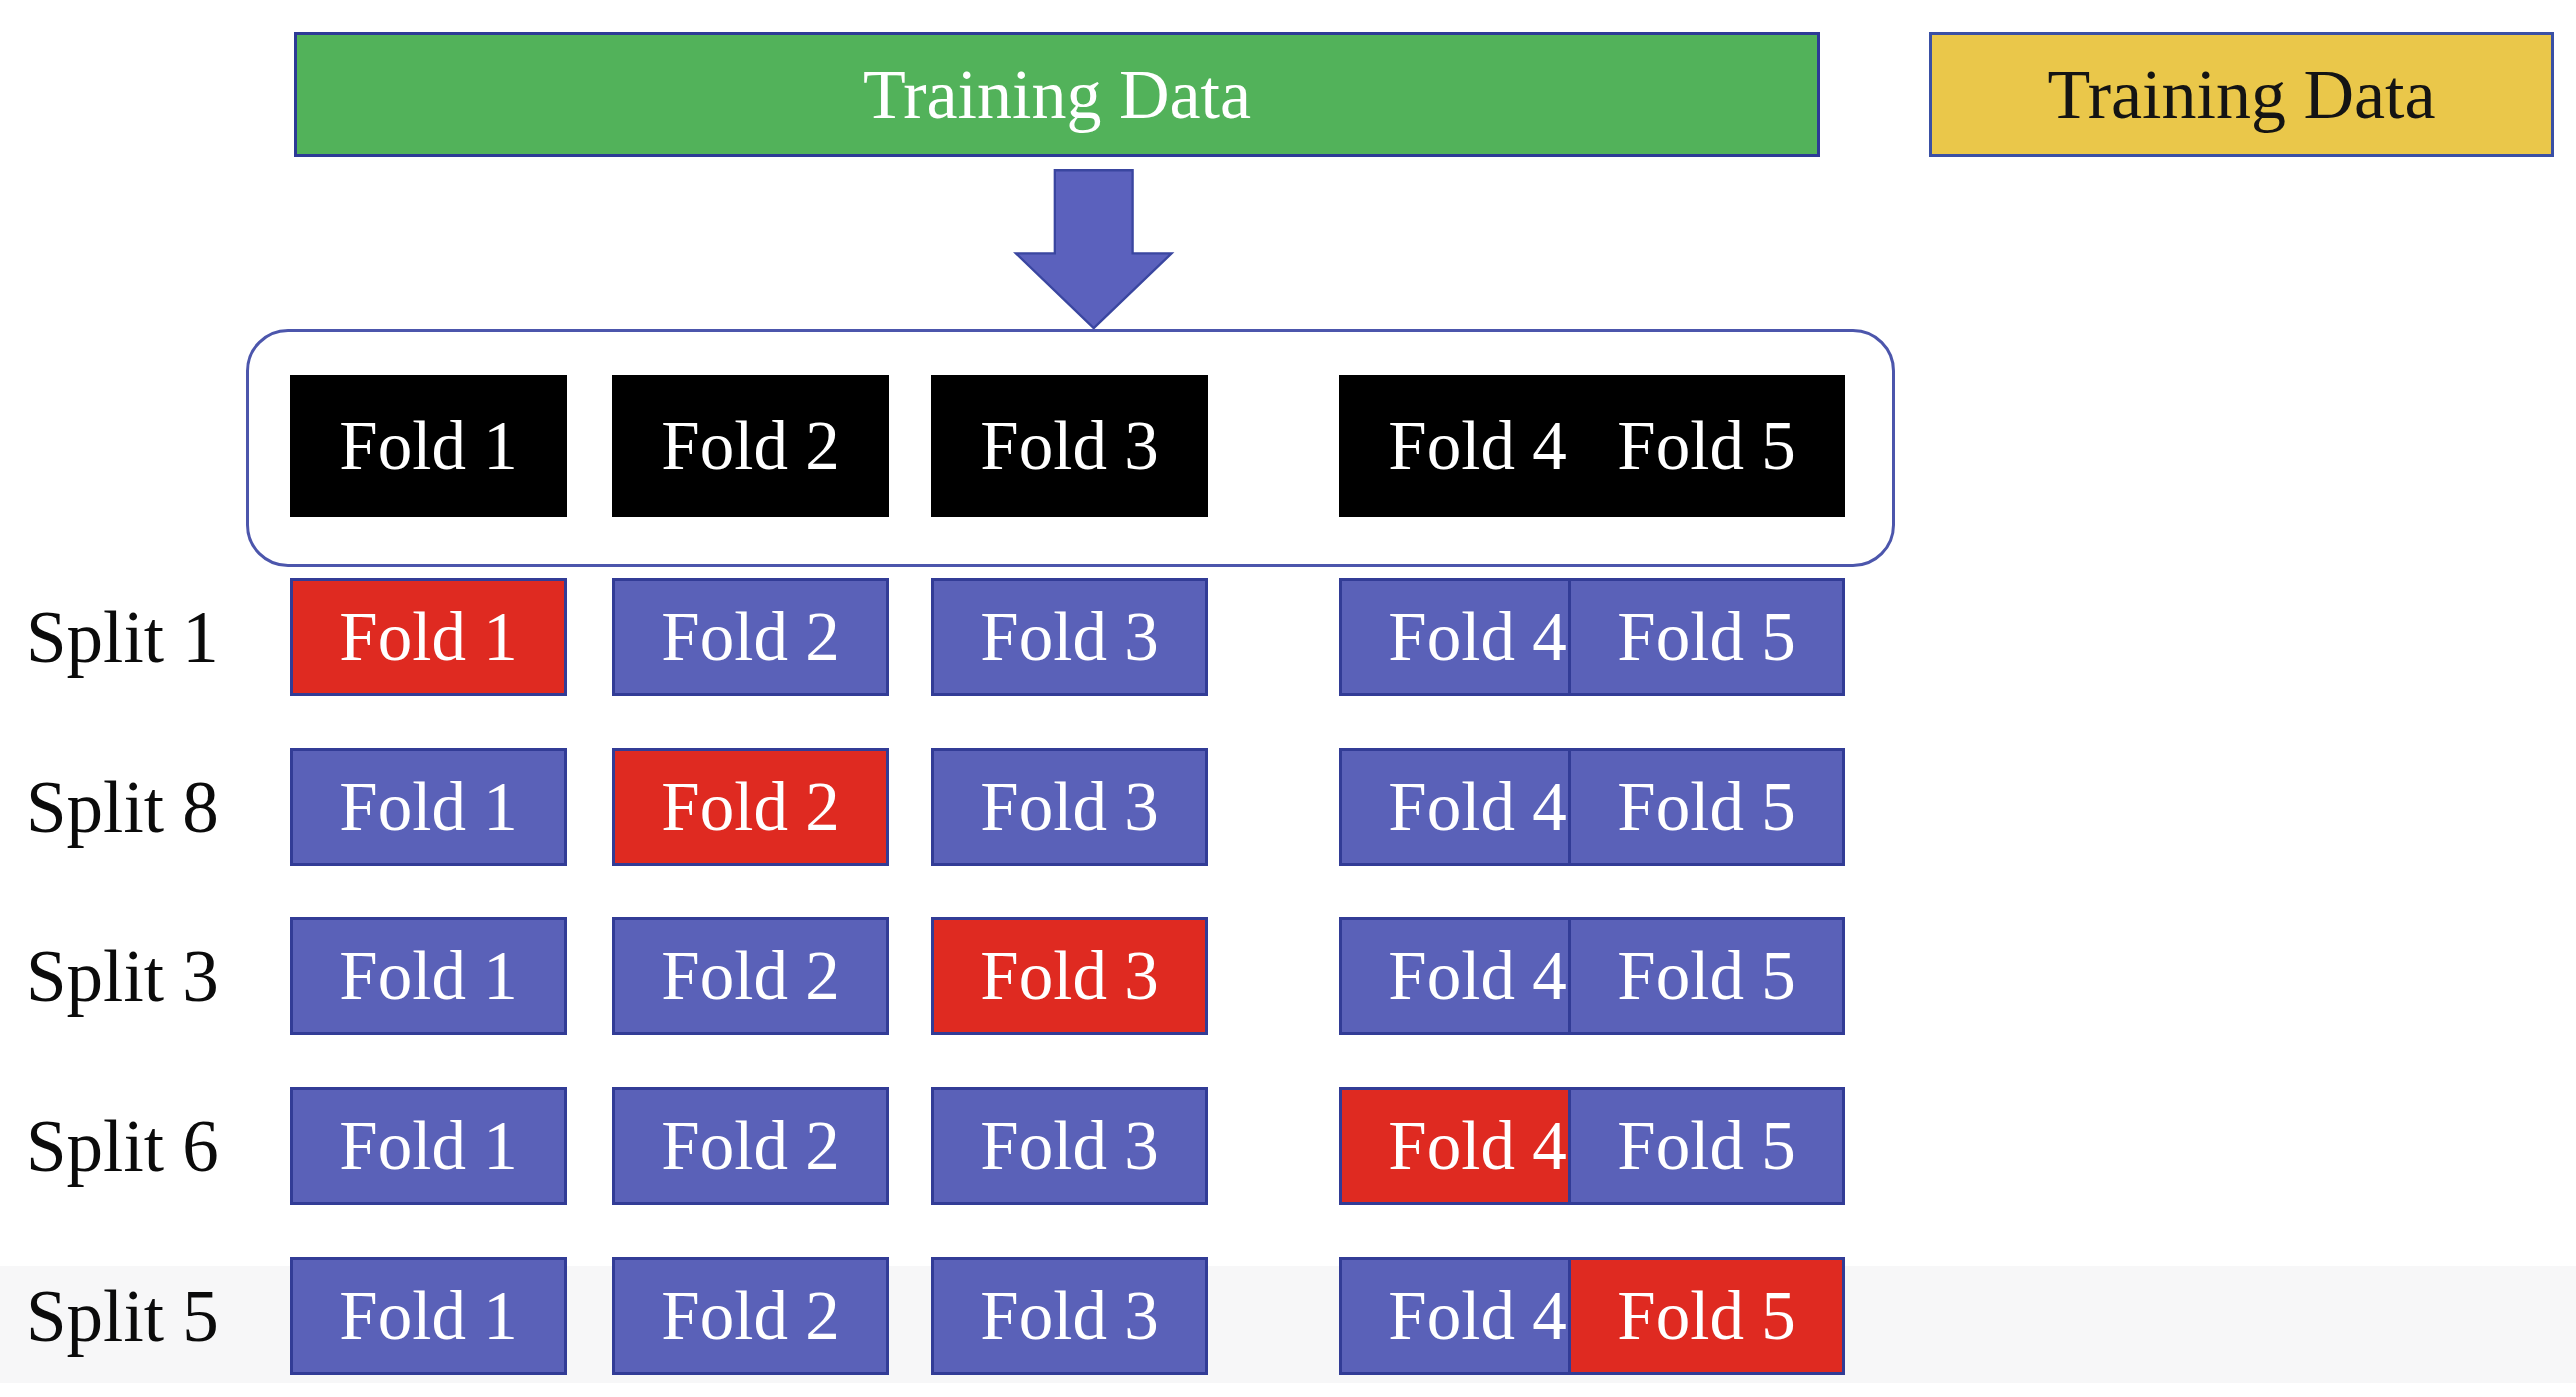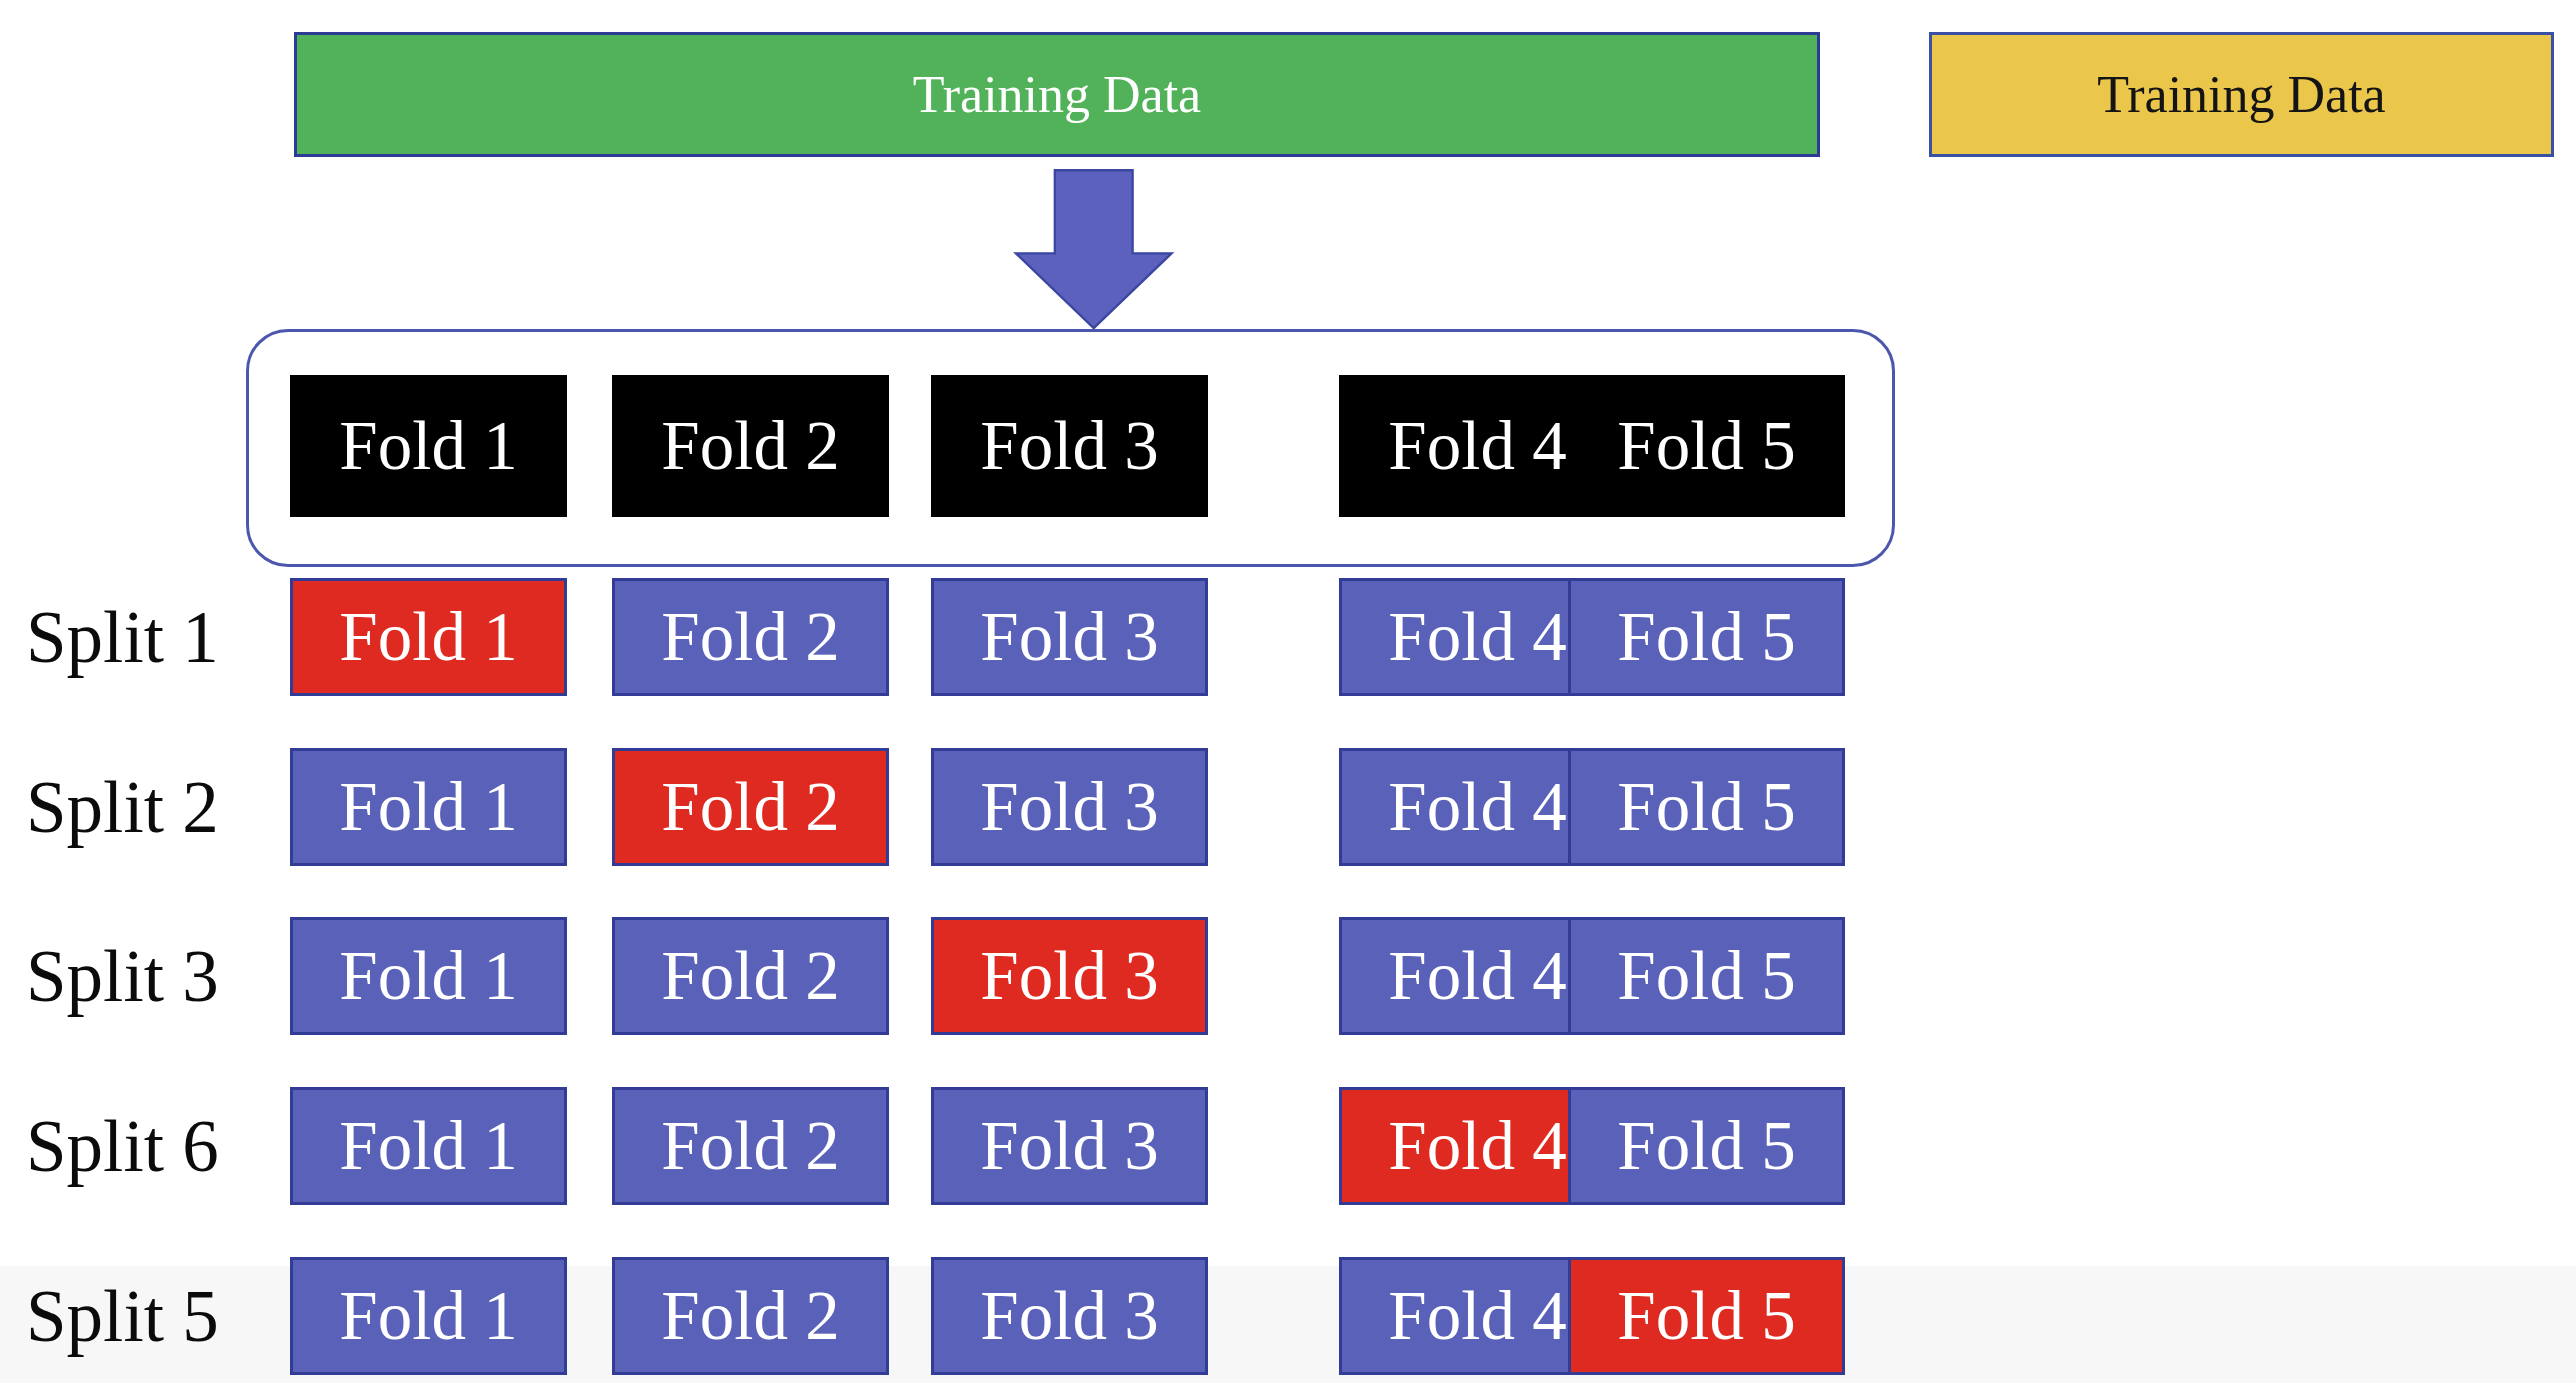--- a/index.html
+++ b/index.html
@@ -26,21 +26,21 @@
   }
   
   .top-box {
     position: absolute;
     top: 32px;
     height: 125px;
     box-sizing: border-box;
     display: flex;
     align-items: center;
     justify-content: center;
-    font-size: 52px;
+    font-size: 70px;
     line-height: 1;
   }
   .training-box {
     left: 294px;
     width: 1526px;
     background: var(--training-fill, #52B25A);
     border: 3.1px solid var(--training-border, #2D3A96);
     color: #ffffff;
   }
   .testing-box {
@@ -182,21 +182,21 @@
       </div>
     <div class="cell c3">
         <span>Fold 4</span>
       </div>
     <div class="cell c4">
         <span>Fold 5</span>
       </div>
   </div>
 
   <div class="split-row r1">
-    <div class="split-label">Split 2</div>
+    <div class="split-label">Split 8</div>
     <div class="cell c0">
         <span>Fold 1</span>
       </div>
     <div class="cell c1 validation">
         <span>Fold 2</span>
       </div>
     <div class="cell c2">
         <span>Fold 3</span>
       </div>
     <div class="cell c3">

